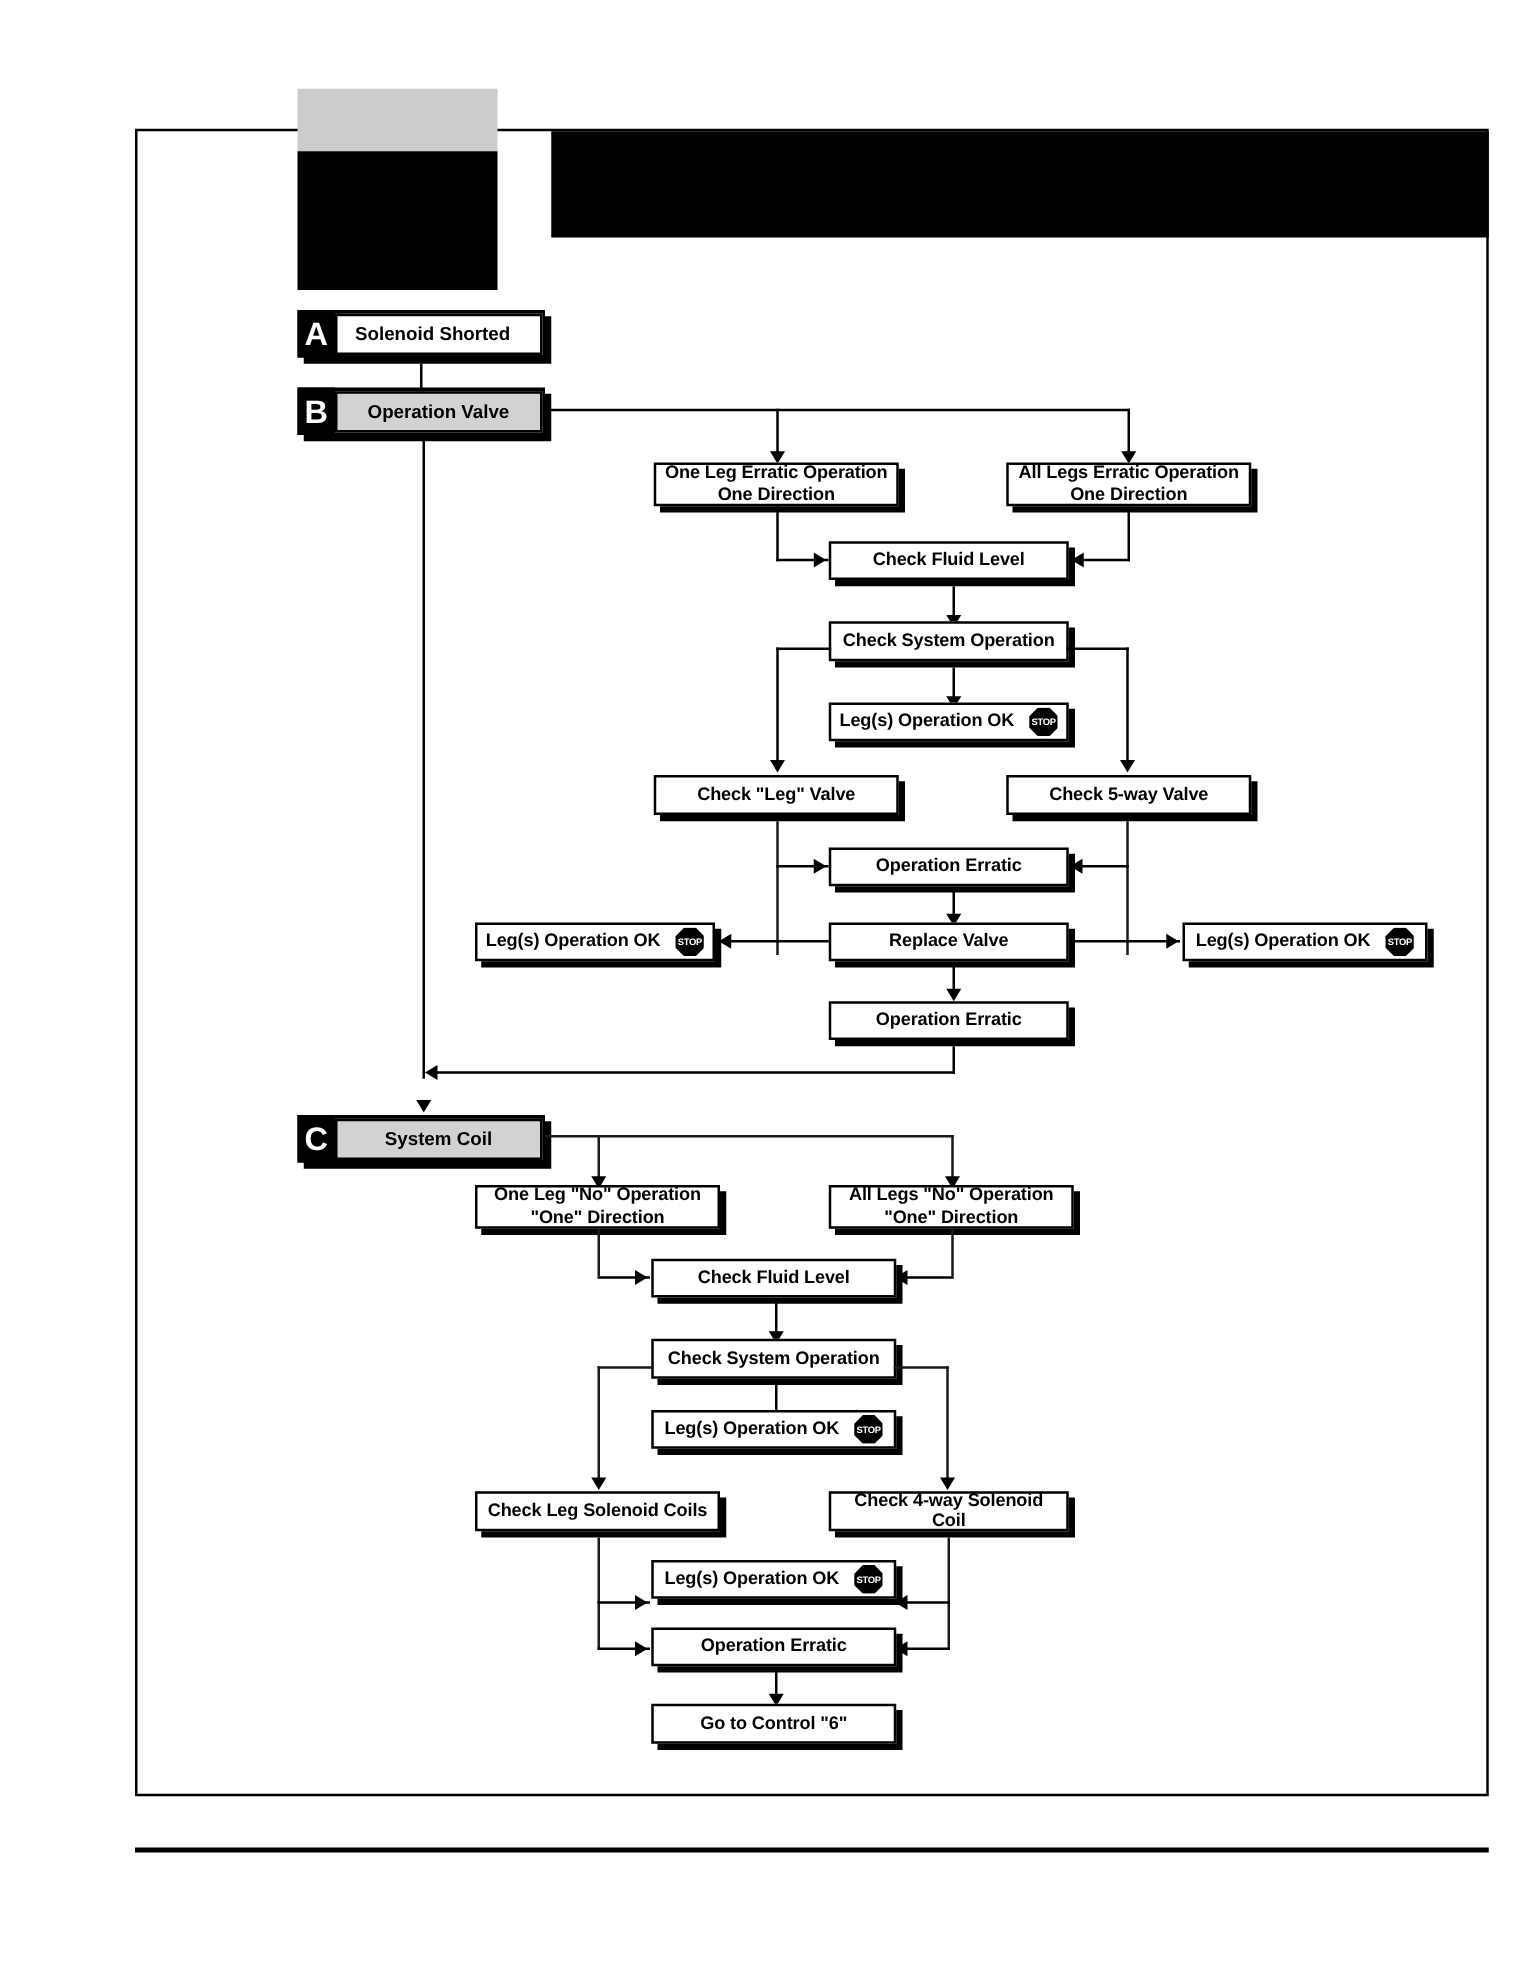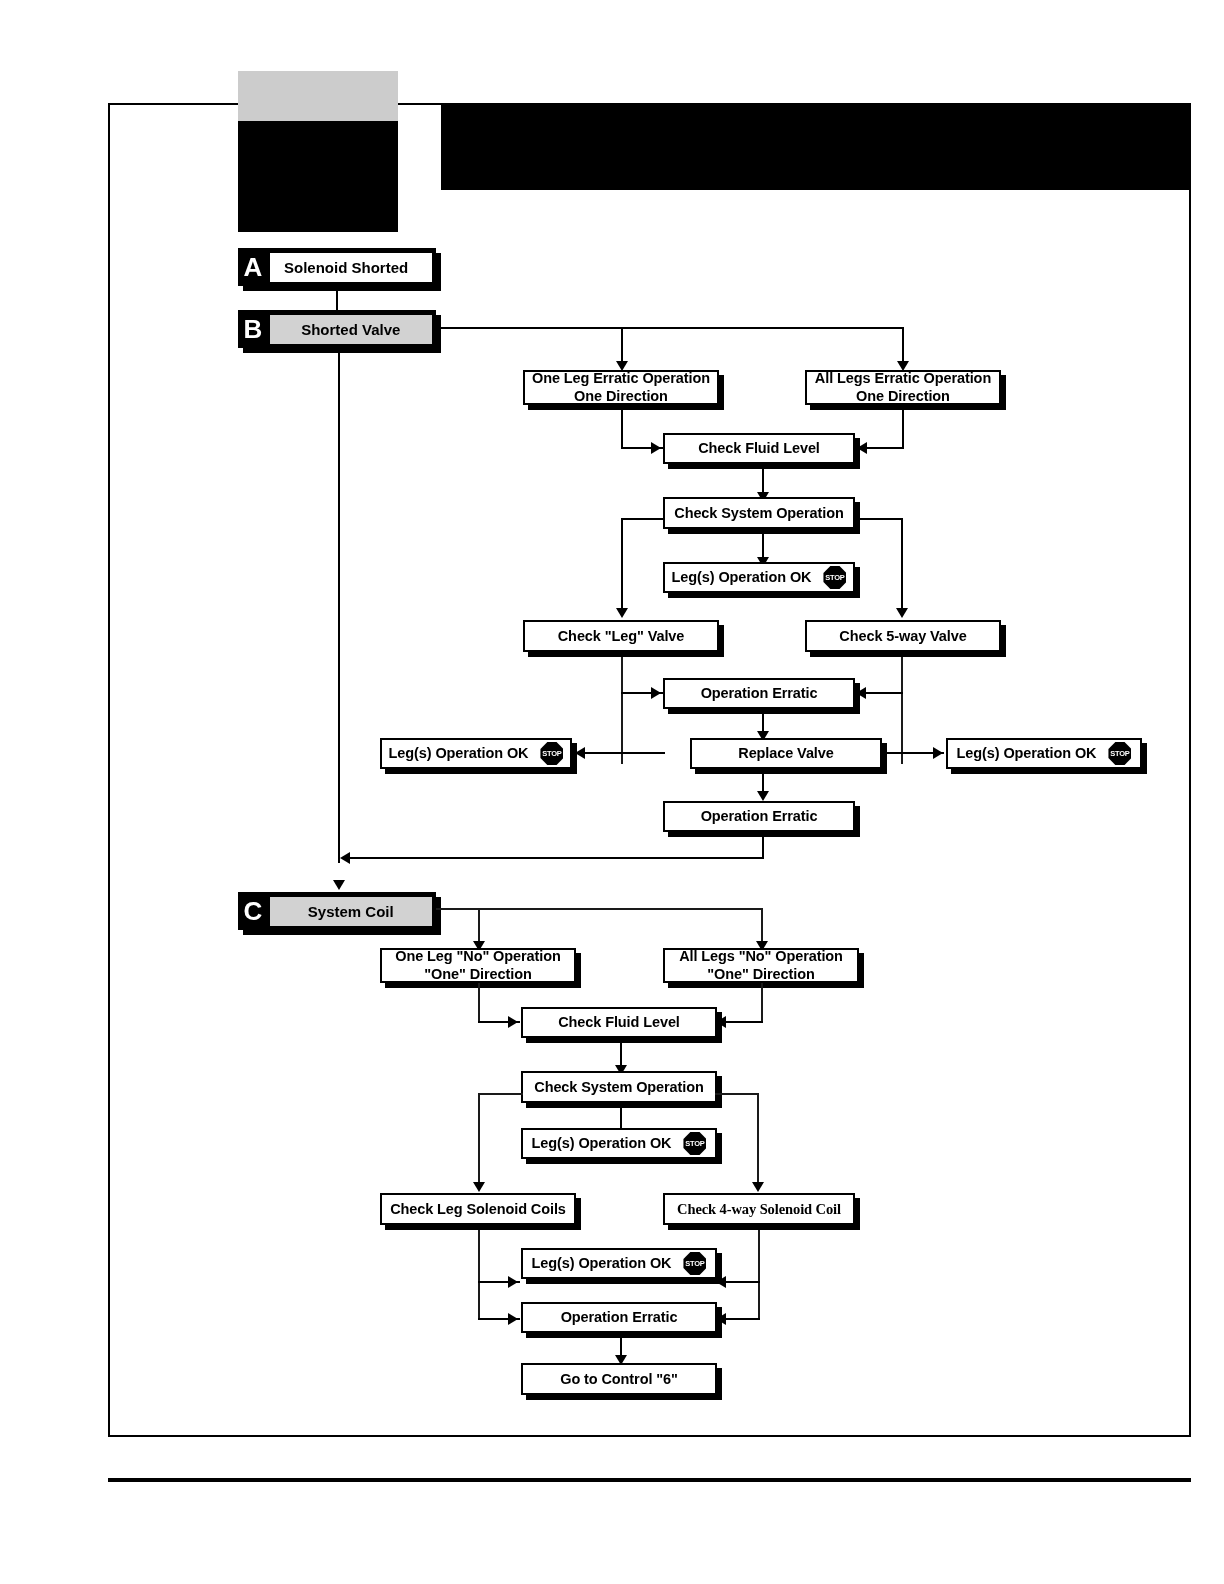--- a/index.html
+++ b/index.html
@@ -137,21 +137,21 @@
   <div class="stage white" style="left:238px;top:248px;width:198px;">
     <div class="tag">A</div>
     <div class="body">Solenoid Shorted</div>
   </div>
 
   <div class="ln lnv" style="left:336px;top:291px;height:24px;"></div>
   <div class="arrow down" style="left:331px;top:313px;"></div>
 
   <div class="stage gray" style="left:238px;top:310px;width:198px;">
     <div class="tag">B</div>
-    <div class="body">Shorted Valve</div>
+    <div class="body">Operation Valve</div>
   </div>
 
   <div class="ln lnh" style="left:436px;top:327px;width:468px;"></div>
   <div class="ln lnv" style="left:621px;top:327px;height:36px;"></div>
   <div class="arrow down" style="left:616px;top:361px;"></div>
   <div class="ln lnv" style="left:902px;top:327px;height:36px;"></div>
   <div class="arrow down" style="left:897px;top:361px;"></div>
 
   <div class="ln lnv" style="left:338px;top:349px;height:514px;"></div>
   <div class="arrow down" style="left:333px;top:880px;"></div>
@@ -229,21 +229,21 @@
   <div class="ln lnv" style="left:762px;top:713px;height:22px;"></div>
   <div class="arrow down" style="left:757px;top:731px;"></div>
 
   <div class="node" style="left:380px;top:738px;width:192px;height:31px;">
     <span class="inner-row">
       <span>Leg(s) Operation OK</span>
       <span class="stop">STOP</span>
     </span>
   </div>
 
-  <div class="node" style="left:690px;top:738px;width:192px;height:31px;">
+  <div class="node" style="left:663px;top:738px;width:192px;height:31px;">
     <span class="lbl">Replace Valve</span>
   </div>
 
   <div class="node" style="left:946px;top:738px;width:196px;height:31px;">
     <span class="inner-row">
       <span>Leg(s) Operation OK</span>
       <span class="stop">STOP</span>
     </span>
   </div>
 
@@ -311,21 +311,21 @@
     <span class="inner-row">
       <span>Leg(s) Operation OK</span>
       <span class="stop">STOP</span>
     </span>
   </div>
 
   <div class="node" style="left:380px;top:1193px;width:196px;height:32px;">
     <span class="lbl">Check Leg Solenoid Coils</span>
   </div>
 
-  <div class="node" style="left:663px;top:1193px;width:192px;height:32px;font-family:Liberation Serif, serif;">
+  <div class="node" style="left:663px;top:1193px;width:192px;height:32px;">
     <span class="lbl">Check 4-way Solenoid Coil</span>
   </div>
 
   <div class="ln lnv thin" style="left:478px;top:1230px;height:89px;"></div>
   <div class="ln lnh" style="left:478px;top:1281px;width:42px;"></div>
   <div class="arrow right" style="left:508px;top:1276px;"></div>
   <div class="ln lnh" style="left:478px;top:1318px;width:42px;"></div>
   <div class="arrow right" style="left:508px;top:1313px;"></div>
 
   <div class="ln lnv thin" style="left:758px;top:1230px;height:89px;"></div>

